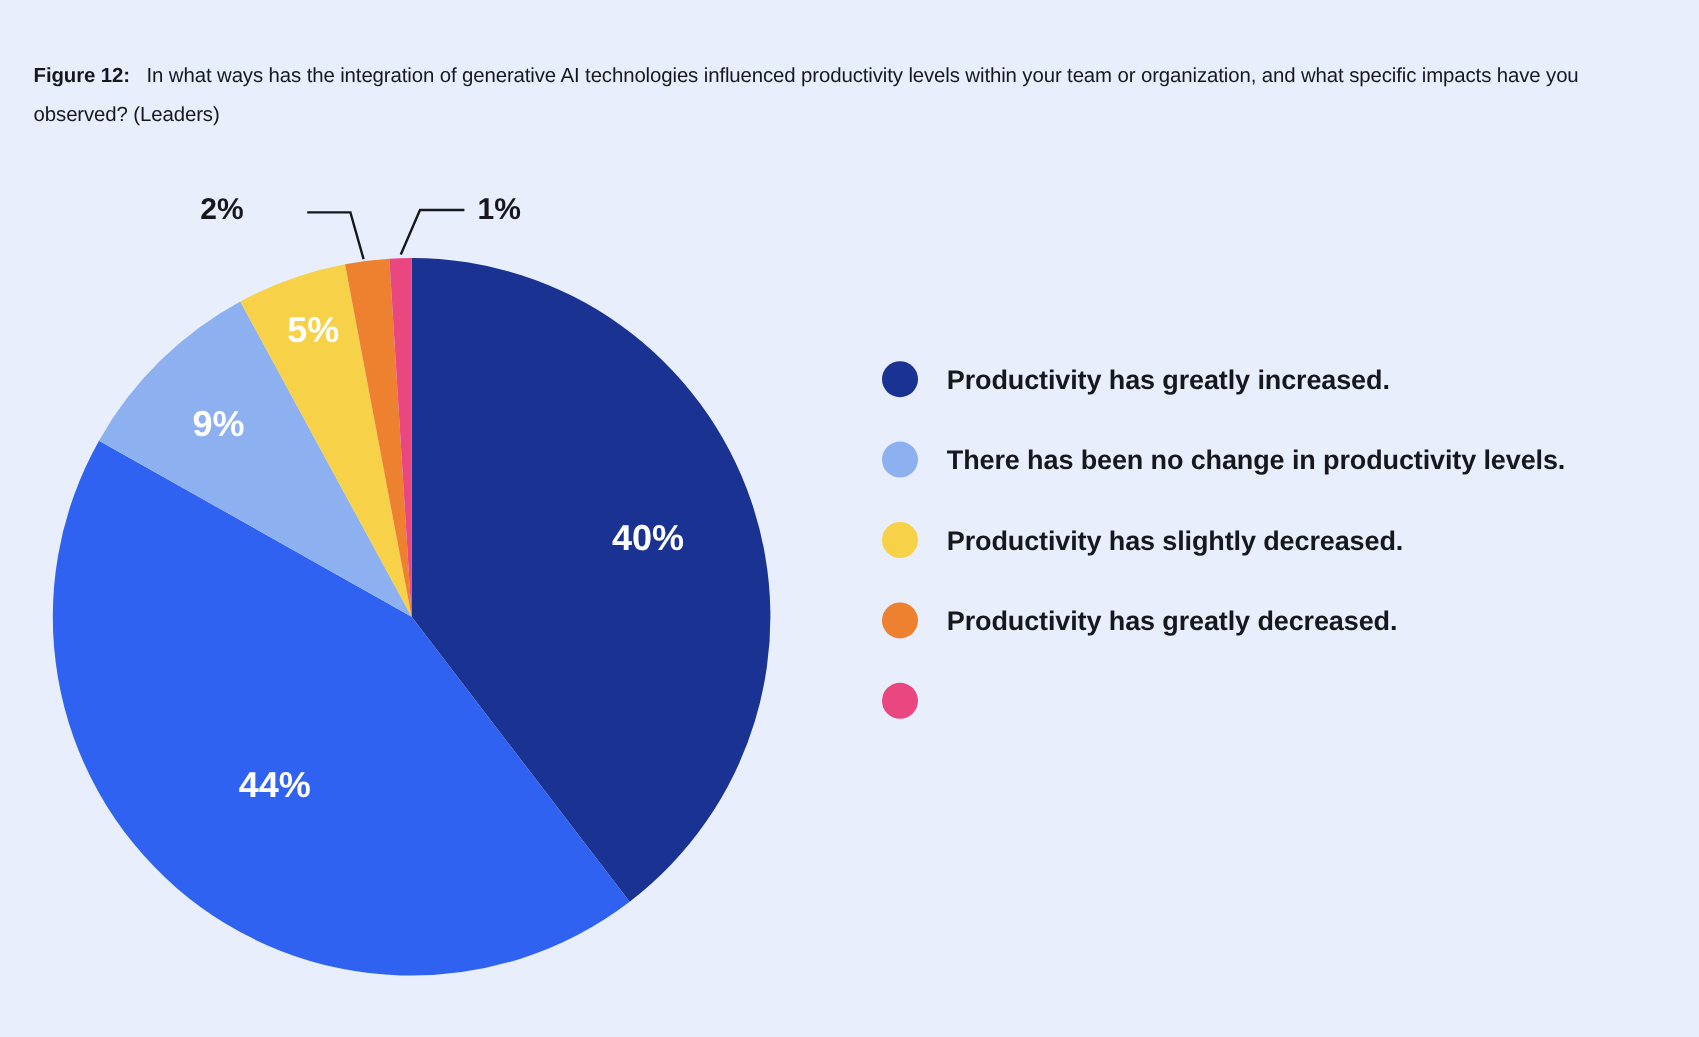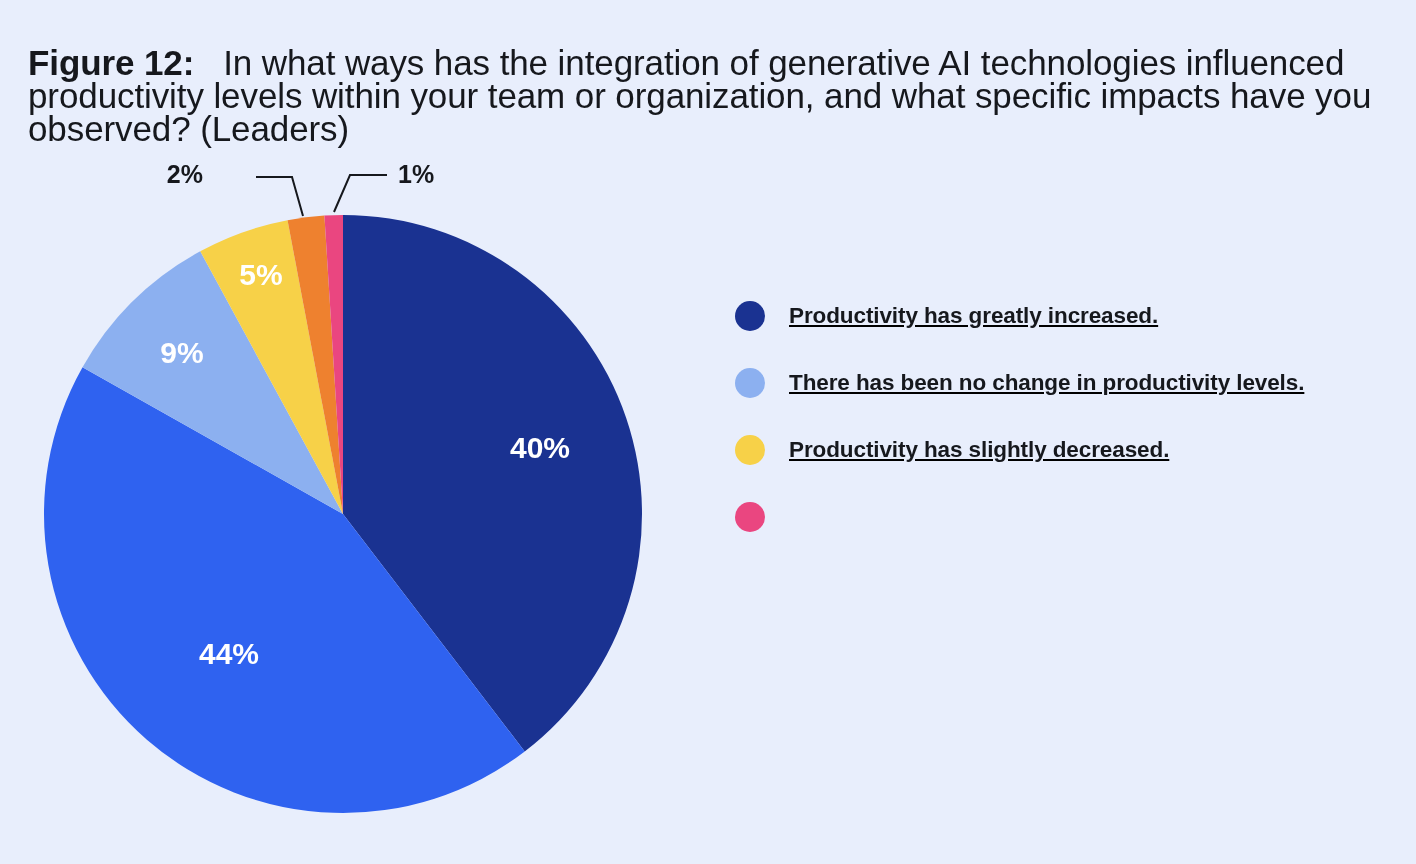--- a/index.html
+++ b/index.html
@@ -14,21 +14,21 @@
     overflow: hidden;
     position: relative;
   }
 
   
   #figure-title {
     position: absolute;
     left: 28px;
     top: 46px;
     width: 1370px;
-    font-size: 35px;
+    font-size: 17px;
     line-height: 33px;
     color: #16181d;
     letter-spacing: -0.1px;
   }
   #figure-title .fig-label {
     font-weight: 700;
   }
   #figure-title .fig-question {
     font-weight: 400;
   }
@@ -69,23 +69,22 @@
 
   
   #legend {
     position: absolute;
     left: 735px;
     top: 300px;
     width: 670px;
   }
   .legend-item {
     display: flex;
-    align-items: center;
+    align-items: flex-end;
     margin-bottom: 36px;
-    text-decoration: underline;
   }
   .legend-item:last-child {
     margin-bottom: 0;
   }
   .legend-dot {
     width: 30px;
     height: 30px;
     border-radius: 50%;
     flex: 0 0 30px;
     margin-top: 1px;
@@ -145,15 +144,19 @@
   </div>
   <div class="legend-item">
     <span class="legend-dot" style="background: rgb(140, 176, 240);"></span>
     <span class="legend-label">There has been no change in productivity levels.</span>
   </div>
   <div class="legend-item">
     <span class="legend-dot" style="background: rgb(247, 209, 72);"></span>
     <span class="legend-label">Productivity has slightly decreased.</span>
   </div>
   <div class="legend-item">
+    <span class="legend-dot" style="background: rgb(238, 129, 47);"></span>
+    <span class="legend-label">Productivity has greatly decreased.</span>
+  </div>
+  <div class="legend-item">
     <span class="legend-dot" style="background: rgb(234, 70, 128);"></span>
   </div>
 </div>
 
 </body></html>

